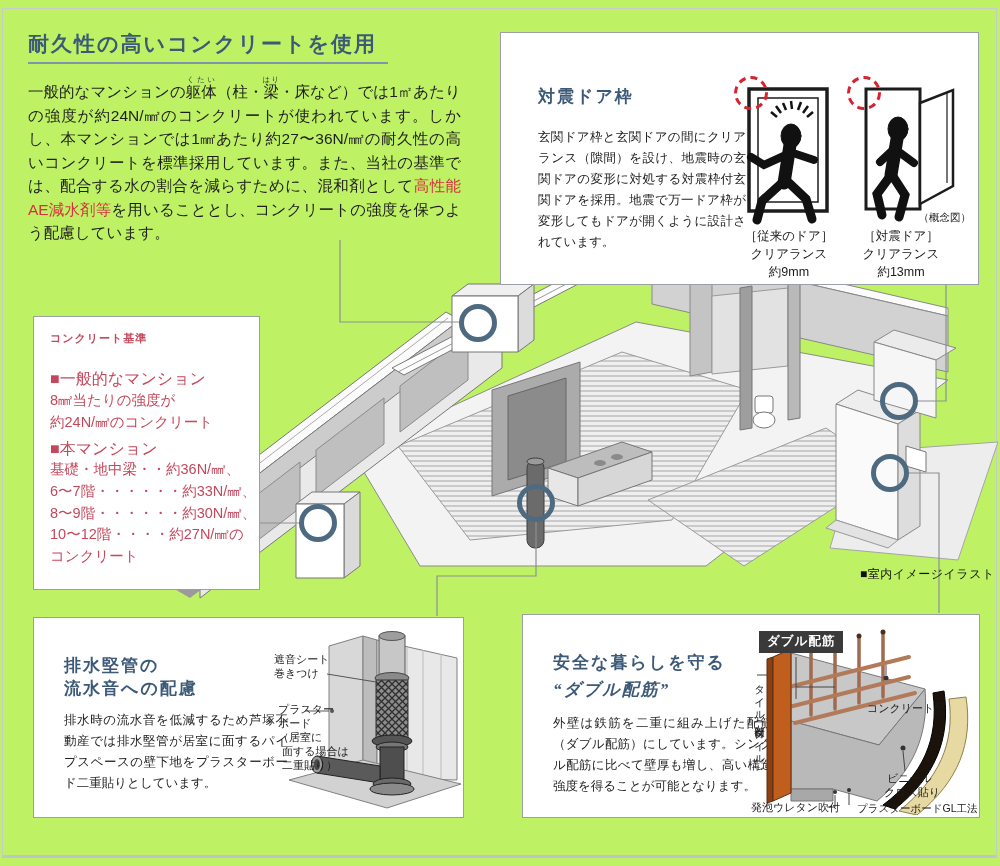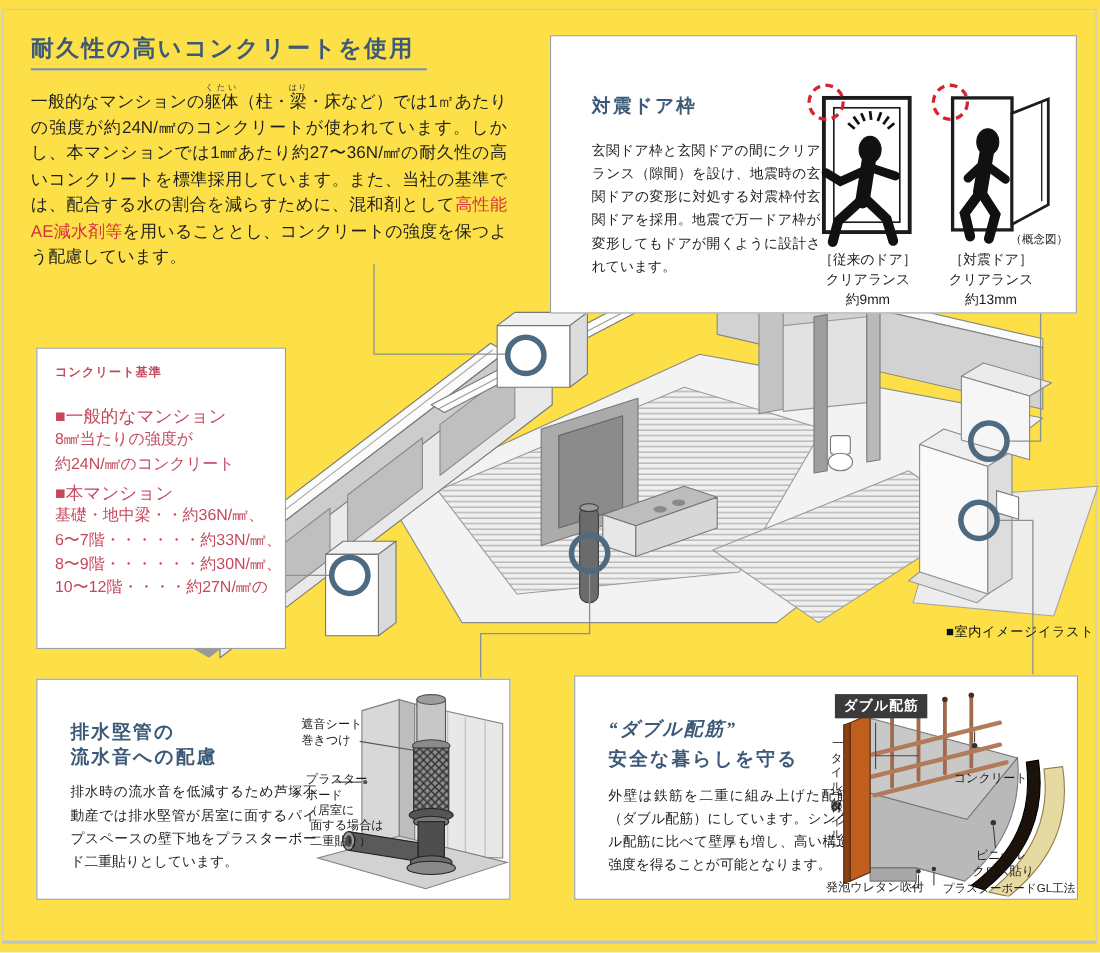--- a/index.html
+++ b/index.html
@@ -1,16 +1,16 @@
 <!DOCTYPE html>
 <html><head>
 <meta charset="utf-8">
 <style>
   html,body{margin:0;padding:0;background:#fff;}
-  .stage{position:relative;width:1000px;height:866px;background:#fde047;overflow:hidden;
+  .stage{position:relative;width:1000px;height:866px;background:#bef264;overflow:hidden;
          font-family:"Liberation Sans","DejaVu Sans",sans-serif;}
   .abs{position:absolute;}
   .page-frame{left:2px;top:8px;width:993px;height:846px;border:1px solid #c6cbce;border-bottom:3px solid #bdc5c8;}
   
   .main-title{left:28px;top:30px;font-family:"Liberation Serif","DejaVu Serif",serif;
               font-size:21px;font-weight:600;letter-spacing:2px;color:#3c5a78;}
   .title-rule{left:28px;top:62px;width:360px;height:2px;background:#7e96a9;}
   .intro{left:28px;top:76px;width:433px;font-size:15.5px;line-height:23.5px;color:#1f1f1f;text-align:justify;}
   .intro ruby rt{font-size:7.5px;color:#333;letter-spacing:1px;}
   .red-accent{color:#d5323f;}
@@ -202,20 +202,21 @@
     <div class="abs cb-title">コンクリート基準</div>
     <div class="abs cb-label" style="left:16px;top:52px;">■一般的なマンション</div>
     <div class="abs cb-line" style="left:16px;top:72px;">8㎟当たりの強度が</div>
     <div class="abs cb-line" style="left:16px;top:94px;">約24N/㎟のコンクリート</div>
     <div class="abs cb-label" style="left:16px;top:122px;">■本マンション</div>
     <div class="abs cb-specs">
       <div>基礎・地中梁・・約36N/㎟、</div>
       <div>6〜7階・・・・・・約33N/㎟、</div>
       <div>8〜9階・・・・・・約30N/㎟、</div>
       <div>10〜12階・・・・約27N/㎟の</div>
+      <div>コンクリート</div>
     </div>
   </div>
 
   <div class="abs building-caption">■室内イメージイラスト</div>
 
   <div class="abs fbox drain-box">
     <div class="abs box-title" style="left:30px;top:36px;line-height:23px;">
       <div>排水堅管の</div>
       <div>流水音への配慮</div>
     </div>
@@ -264,22 +265,22 @@
       <div>プラスター</div>
       <div>ボード</div>
       <div>（居室に</div>
       <div style="padding-left:4px;">面する場合は</div>
       <div style="padding-left:4px;">二重貼り）</div>
     </div>
   </div>
 
   <div class="abs fbox rebar-box">
     <div class="abs box-title" style="left:30px;top:34px;line-height:27px;">
+      <div>安全な暮らしを守る</div>
       <div style="font-style:italic;">“ダブル配筋”</div>
-      <div>安全な暮らしを守る</div>
     </div>
     <div class="abs box-body" style="left:30px;top:98px;width:220px;">外壁は鉄筋を二重に組み上げた配筋（ダブル配筋）にしています。シングル配筋に比べて壁厚も増し、高い構造強度を得ることが可能となります。</div>
 
     <svg class="inner-svg" style="left:160px;top:8px;" width="292" height="192" viewBox="0 0 292 192">
 
       <path d="M266,76 C272,120 256,156 216,188 L234,192 C276,158 290,120 283,74 Z" fill="#e7d9a2" stroke="#8f7f4a"></path>
 
       <path d="M250,70 C256,116 240,152 200,182 L212,186 C252,154 268,116 261,68 Z" fill="#1b130b" stroke="#000"></path>
 
       <path d="M108,30 L242,66 L196,122 L108,98 Z" fill="#c8c8c8" stroke="#777"></path>

